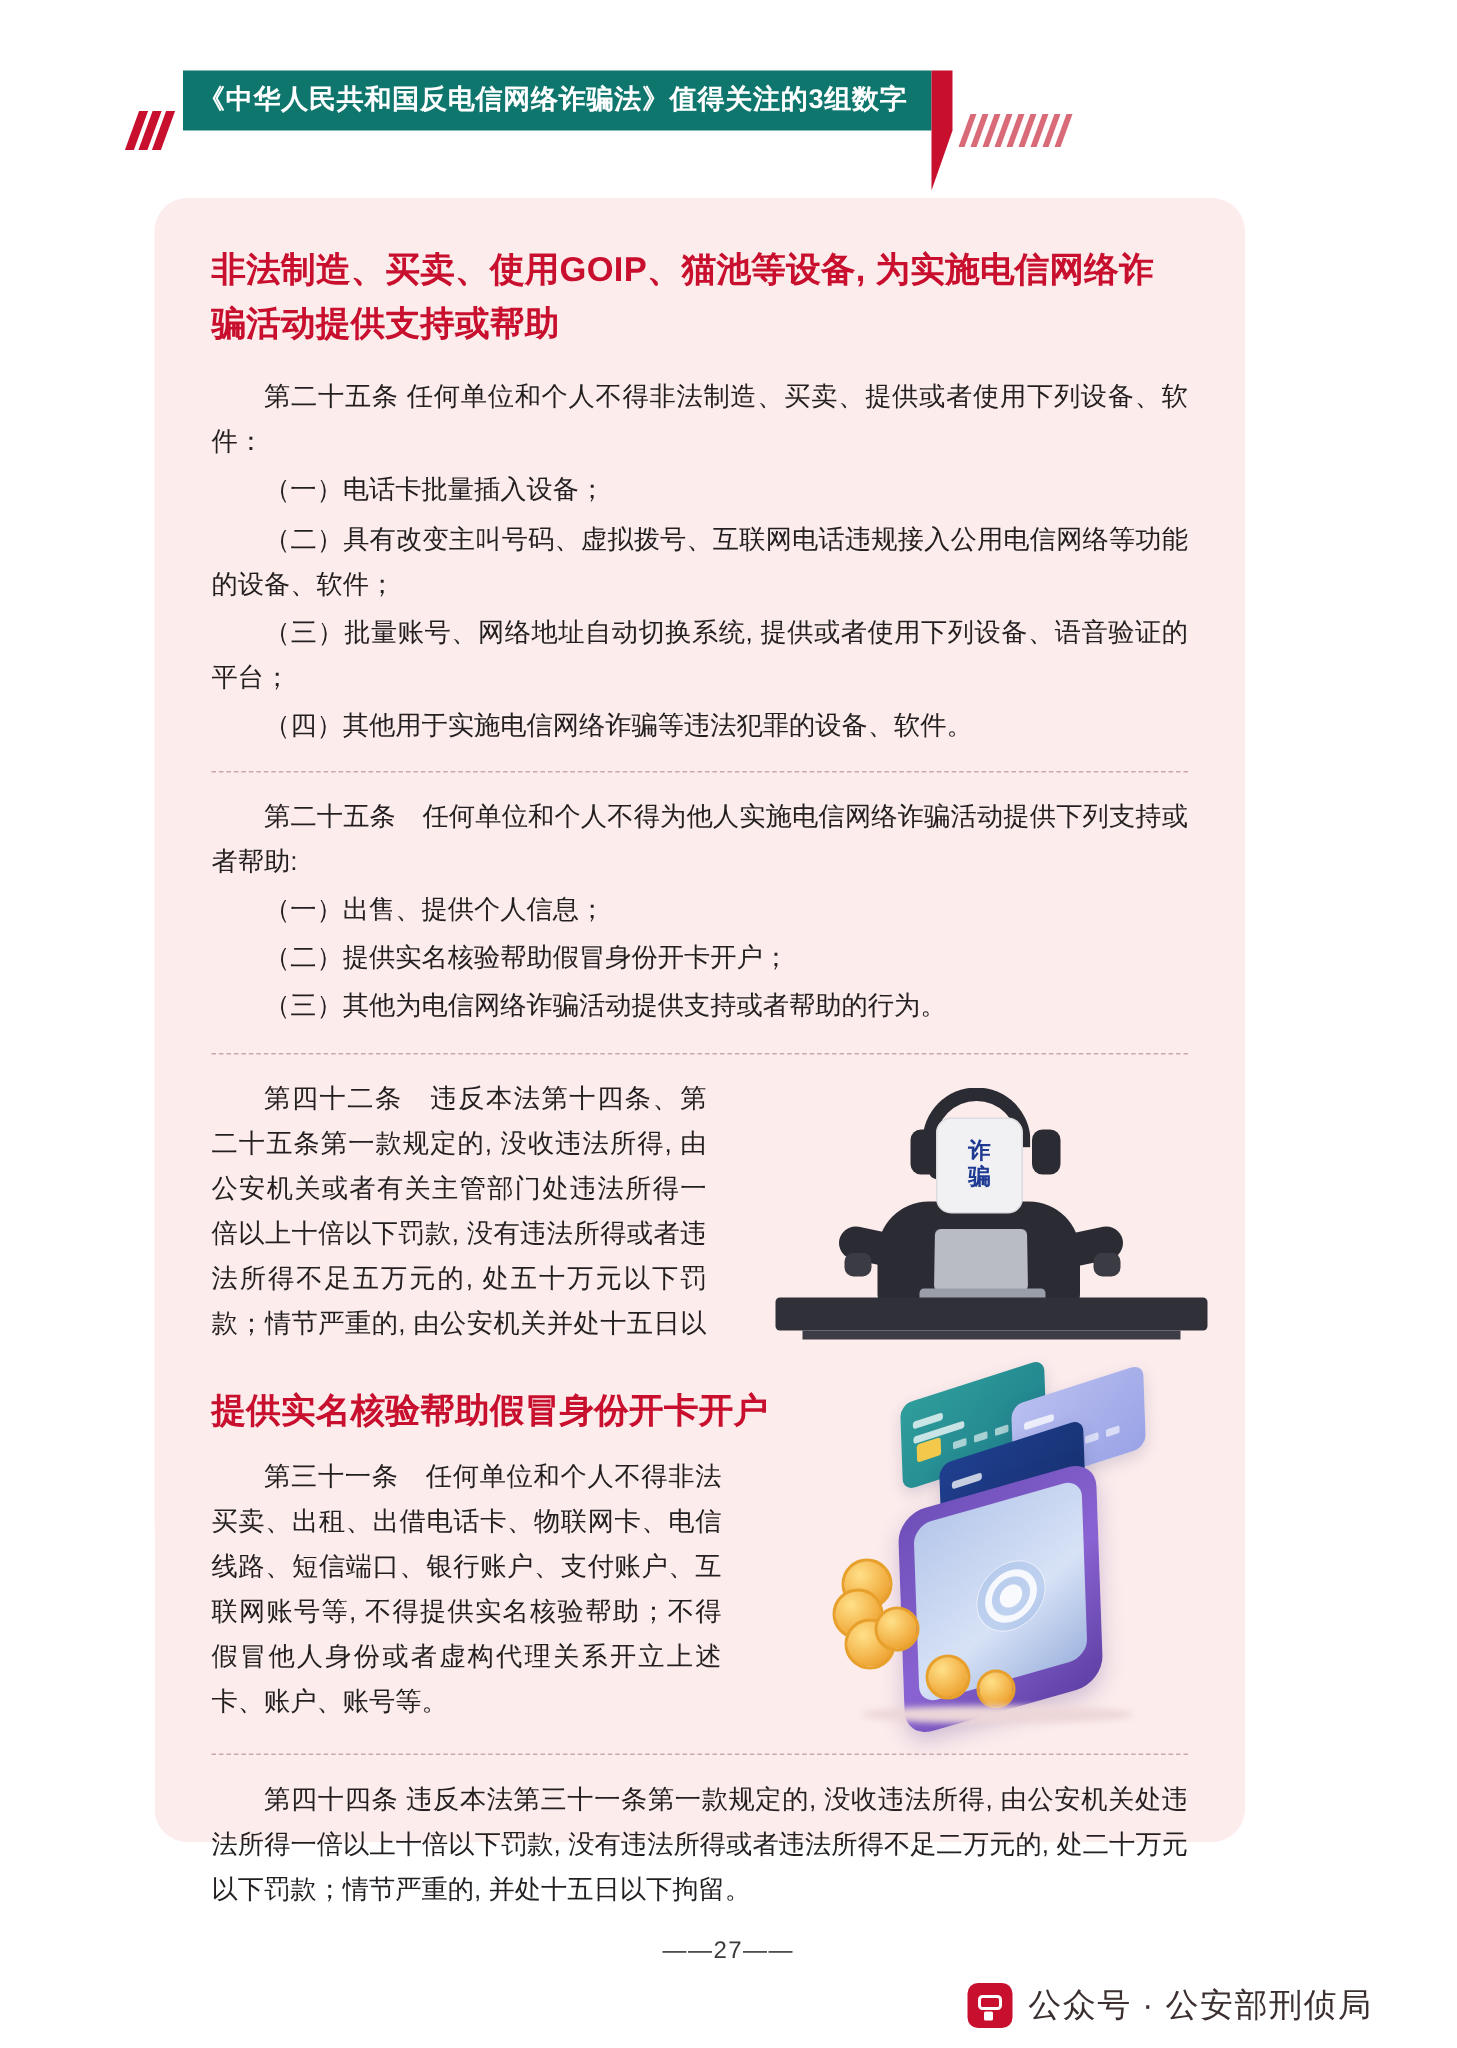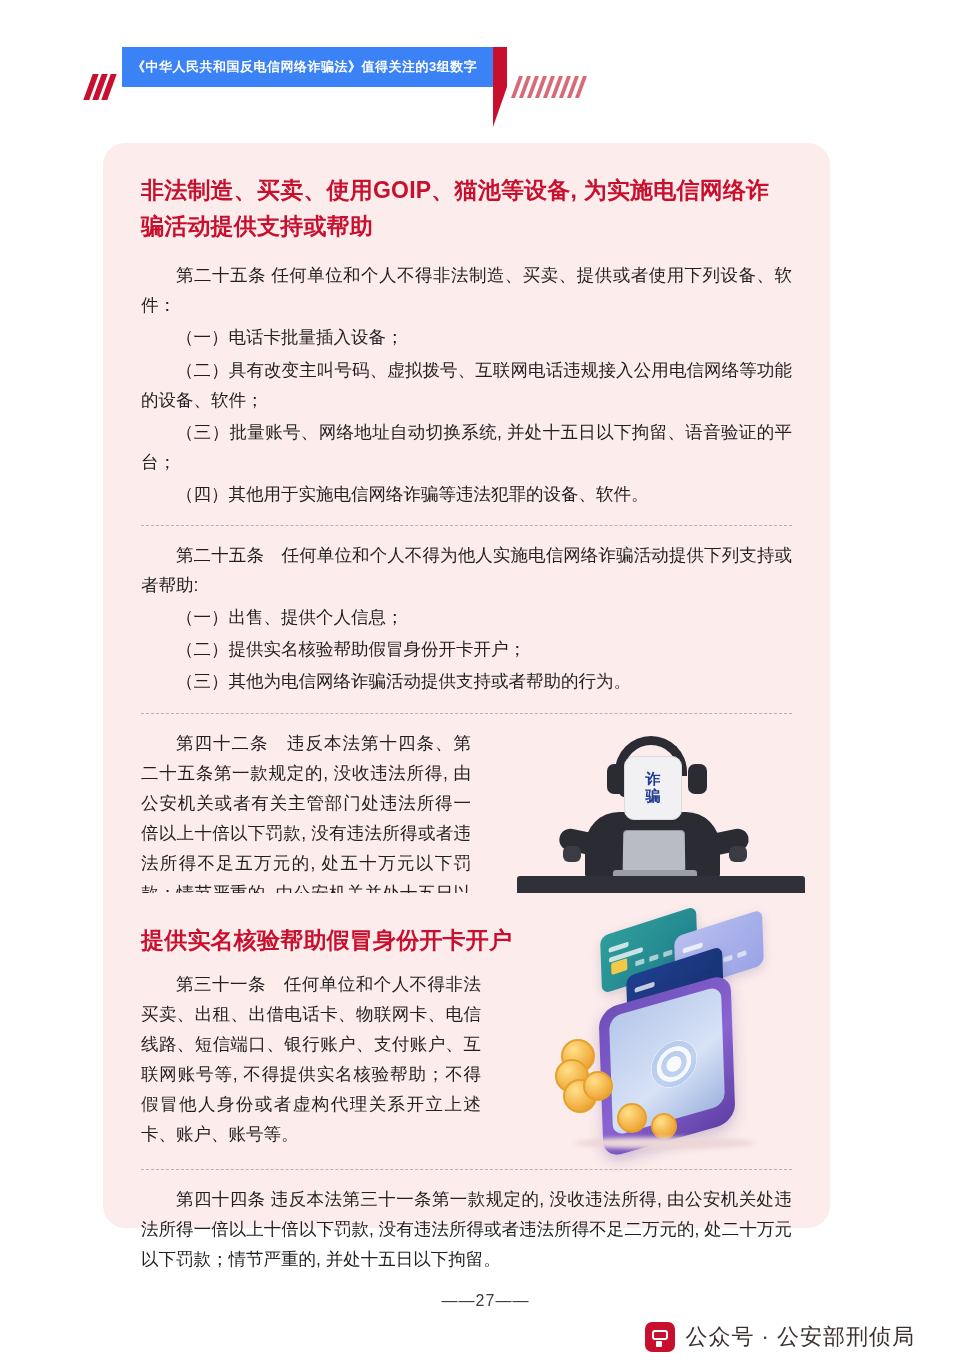--- a/index.html
+++ b/index.html
@@ -38,23 +38,23 @@
   }
   .header-slashes-left i {
     display: block;
     width: 6px;
     height: 26px;
     background: #c8102e;
     transform: skewX(-20deg);
   }
   .header-bar {
     flex: 0 0 auto;
-    background: #3b82f6;
+    background: #0f766e;
     color: #ffffff;
-    font-size: 13px;
+    font-size: 18px;
     font-weight: bold;
     letter-spacing: 0.5px;
     padding: 6px 16px 7px 10px;
     height: 27px;
     line-height: 27px;
     box-sizing: content-box;
     white-space: nowrap;
   }
   .header-bar-wrap {
     position: relative;
@@ -82,21 +82,21 @@
 
   
   .card {
     position: absolute;
     left: 103px;
     width: 727px;
     background: #fcecec;
     border-radius: 22px;
     box-sizing: border-box;
   }
-  #card-1 { top: 143px; height: 908px; }
+  #card-1 { top: 132px; height: 908px; }
   #card-2 { top: 893px; height: 335px; }
 
   .card-inner {
     position: relative;
     padding: 30px 38px 20px 38px;
   }
 
   .card-title {
     color: #c8102e;
     font-weight: bold;
@@ -493,21 +493,21 @@
     </span>
   </div>
 
   <div class="card" id="card-1">
     <div class="card-inner">
       <h2 class="card-title">非法制造、买卖、使用GOIP、猫池等设备, 为实施电信网络诈骗活动提供支持或帮助</h2>
 
       <p class="para indent">第二十五条 任何单位和个人不得非法制造、买卖、提供或者使用下列设备、软件：</p>
       <p class="para indent">（一）电话卡批量插入设备；</p>
       <p class="para indent">（二）具有改变主叫号码、虚拟拨号、互联网电话违规接入公用电信网络等功能的设备、软件；</p>
-      <p class="para indent">（三）批量账号、网络地址自动切换系统, 并处十五日以下拘留、语音验证的平台；</p>
+      <p class="para indent">（三）批量账号、网络地址自动切换系统, 提供或者使用下列设备、语音验证的平台；</p>
       <p class="para indent">（四）其他用于实施电信网络诈骗等违法犯罪的设备、软件。</p>
 
       <hr class="divider">
 
       <p class="para indent">第二十五条　任何单位和个人不得为他人实施电信网络诈骗活动提供下列支持或者帮助:</p>
       <p class="para indent">（一）出售、提供个人信息；</p>
       <p class="para indent">（二）提供实名核验帮助假冒身份开卡开户；</p>
       <p class="para indent">（三）其他为电信网络诈骗活动提供支持或者帮助的行为。</p>
 
       <hr class="divider">

